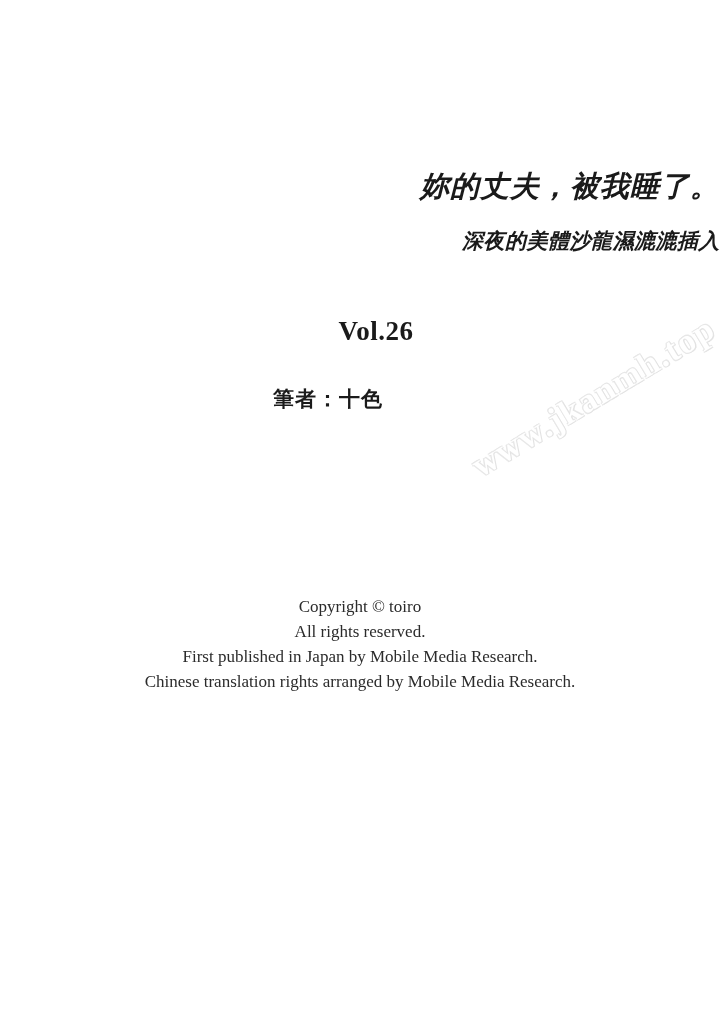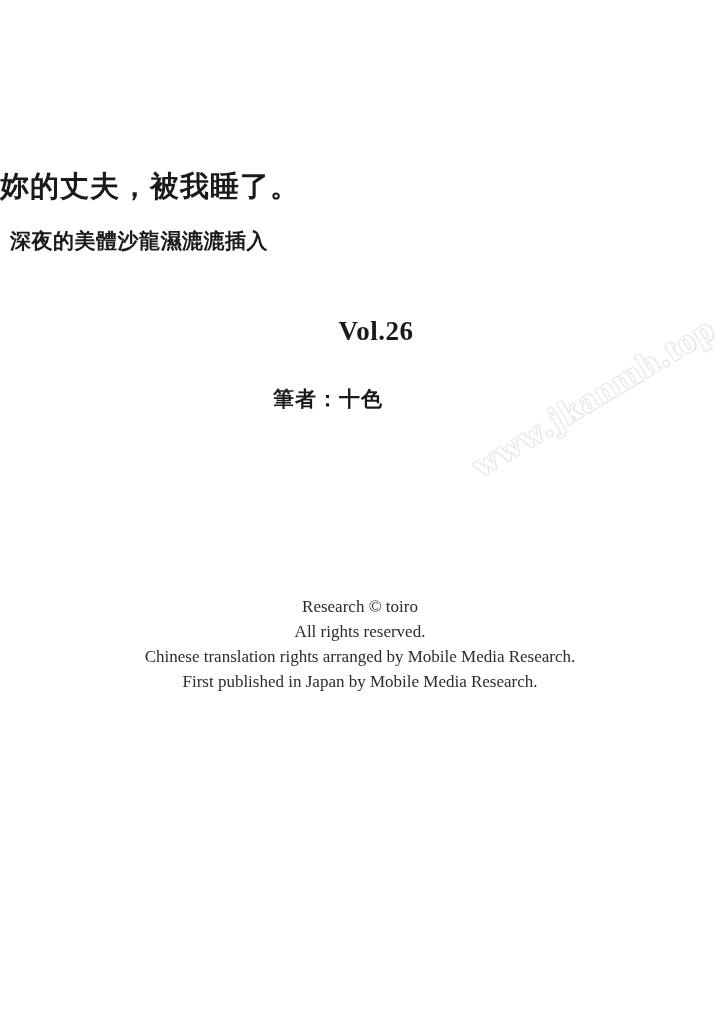--- a/index.html
+++ b/index.html
@@ -18,21 +18,22 @@
     width: 720px;
     height: 1019px;
     background: #ffffff;
     overflow: hidden;
   }
   .title-block {
     position: absolute;
     top: 168px;
     left: 0;
     width: 720px;
-    text-align: left;
+    text-align: right;
+    font-style: italic;
   }
   .main-title {
     font-family: "DejaVu Sans", sans-serif;
     font-size: 29px;
     font-weight: 700;
     color: #1a1a1a;
     letter-spacing: 1px;
     line-height: 1.3;
     margin: 0;
   }
@@ -126,19 +127,19 @@
 
   <div class="volume">Vol.26</div>
 
   <div class="author">筆者：十色</div>
 
   <div class="watermark">
     <span>www.jkanmh.top</span>
   </div>
 
   <div class="copyright">
-    <div>Research © toiro</div>
+    <div>Copyright © toiro</div>
     <div>All rights reserved.</div>
+    <div>First published in Japan by Mobile Media Research.</div>
     <div>Chinese translation rights arranged by Mobile Media Research.</div>
-    <div>First published in Japan by Mobile Media Research.</div>
   </div>
 
 </div>
 
 </body></html>

